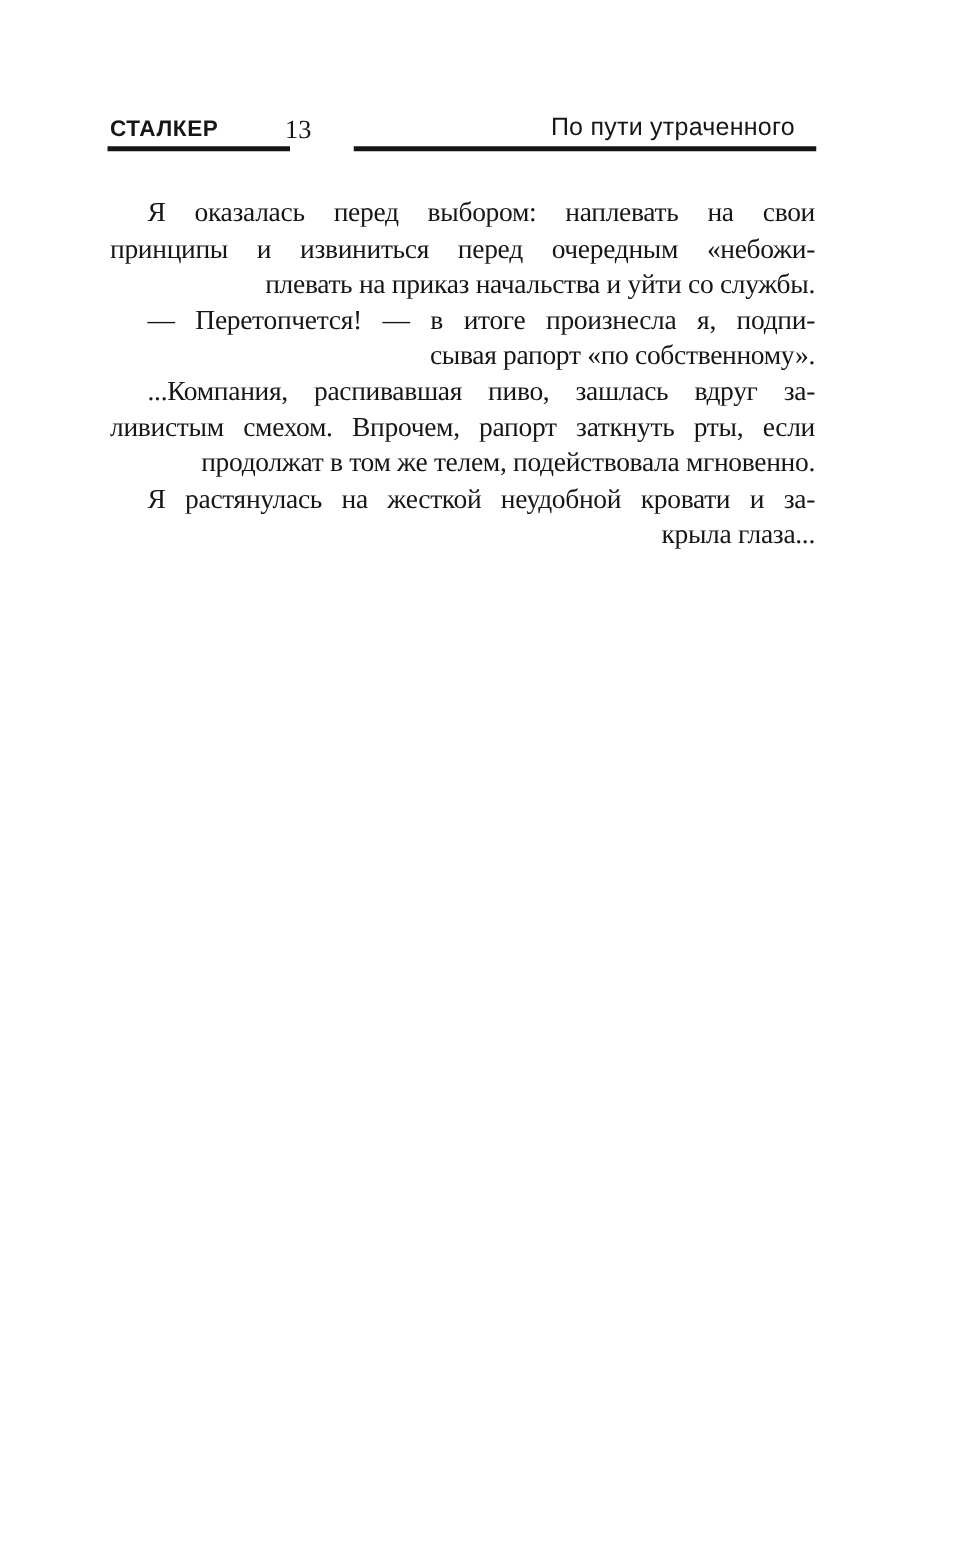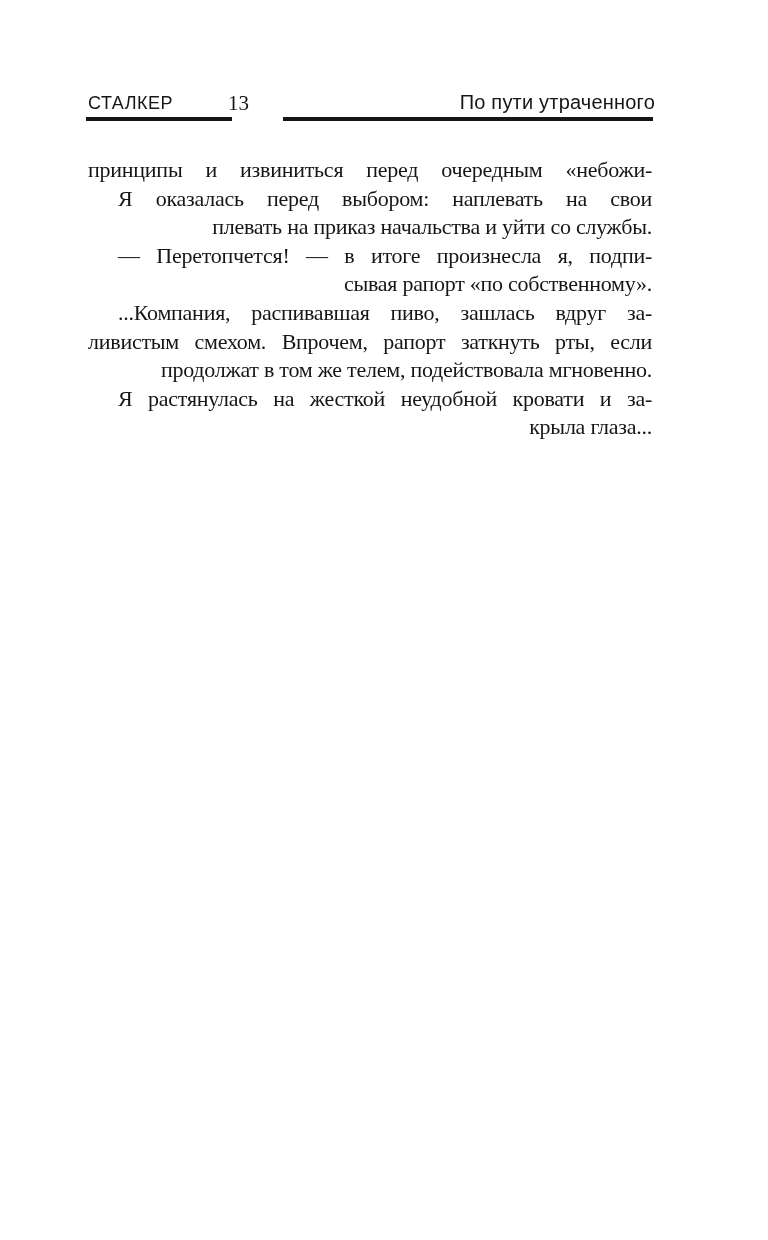--- a/index.html
+++ b/index.html
@@ -12,36 +12,36 @@
     background: var(--paper);
     overflow: hidden;
     color: var(--ink);
   }
 
   
   .hleft {
     position: absolute;
     left: 88px; top: 93px;
     font-family: "Liberation Sans", sans-serif;
-    font-weight: 400;
+    font-weight: 700;
     font-size: 18px;
     letter-spacing: 0.5px;
     color: var(--ink);
     white-space: nowrap;
   }
   .hnum {
     position: absolute;
     left: 228px; top: 91px;
     font-family: "Liberation Serif", serif;
     font-size: 21px;
     color: var(--ink);
   }
   .htitle {
     position: absolute;
-    right: 113px; top: 91px;
+    right: 132px; top: 91px;
     font-family: "Liberation Sans", sans-serif;
     font-weight: 400;
     font-size: 20px;
     letter-spacing: 0.2px;
     color: var(--ink);
     white-space: nowrap;
   }
   .rule {
     position: absolute;
     top: 117px;
@@ -72,22 +72,22 @@
 
 <div class="page">
   <div class="hleft">СТАЛКЕР</div>
   <div class="hnum">13</div>
   <div class="htitle">По пути утраченного</div>
   <div class="rule rule-left"></div>
   <div class="rule rule-right"></div>
 
   <main class="body-text">
       <div class="para">
+        <div class="line fill indent">Я оказалась перед выбором: наплевать на свои</div>
         <div class="line fill">принципы и извиниться перед очередным «небожи-</div>
-        <div class="line fill indent">Я оказалась перед выбором: наплевать на свои</div>
         <div class="line">плевать на приказ начальства и уйти со службы.</div>
       </div>
       <div class="para">
         <div class="line fill indent">— Перетопчется! — в итоге произнесла я, подпи-</div>
         <div class="line">сывая рапорт «по собственному».</div>
       </div>
       <div class="para">
         <div class="line fill indent">...Компания, распивавшая пиво, зашлась вдруг за-</div>
         <div class="line fill">ливистым смехом. Впрочем, рапорт заткнуть рты, если</div>
         <div class="line">продолжат в том же телем, подействовала мгновенно.</div>

